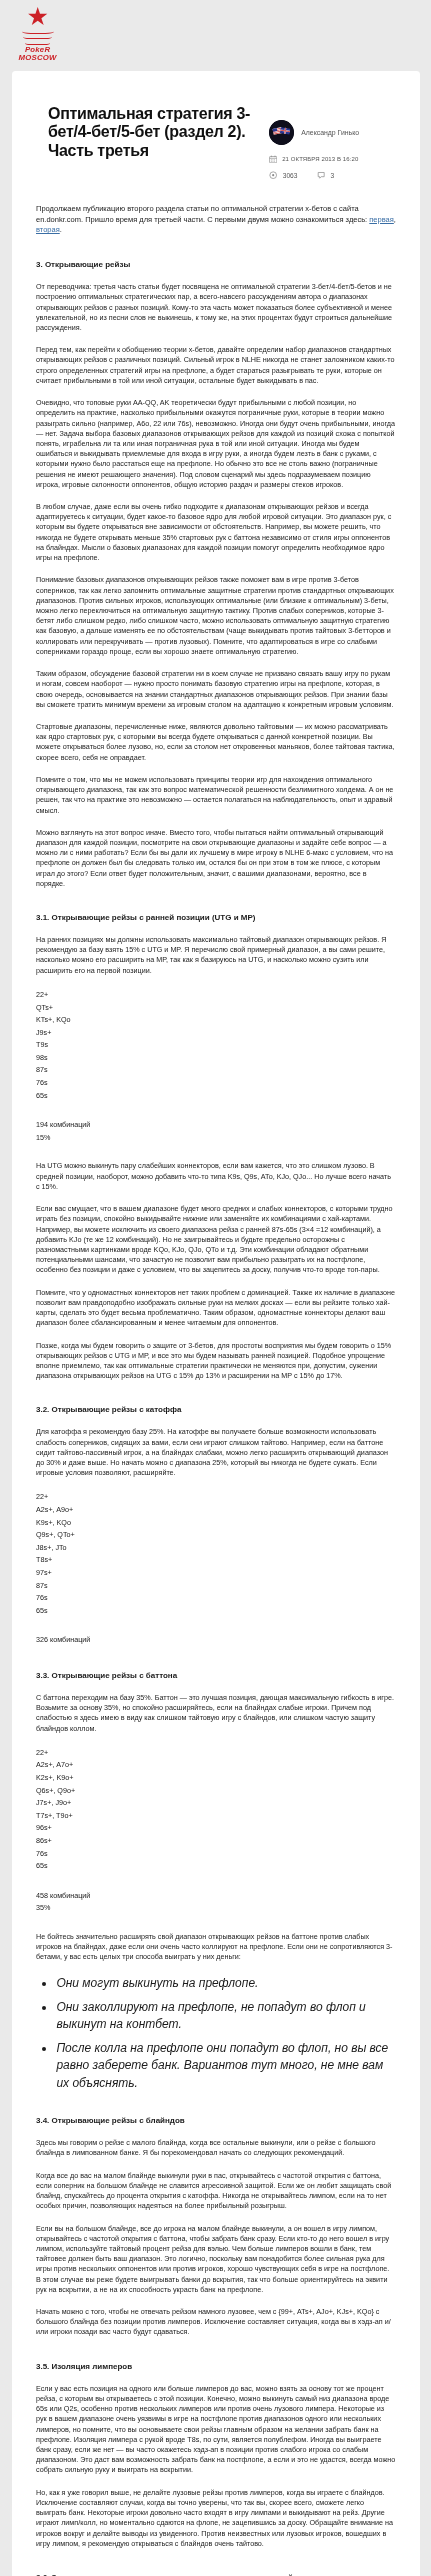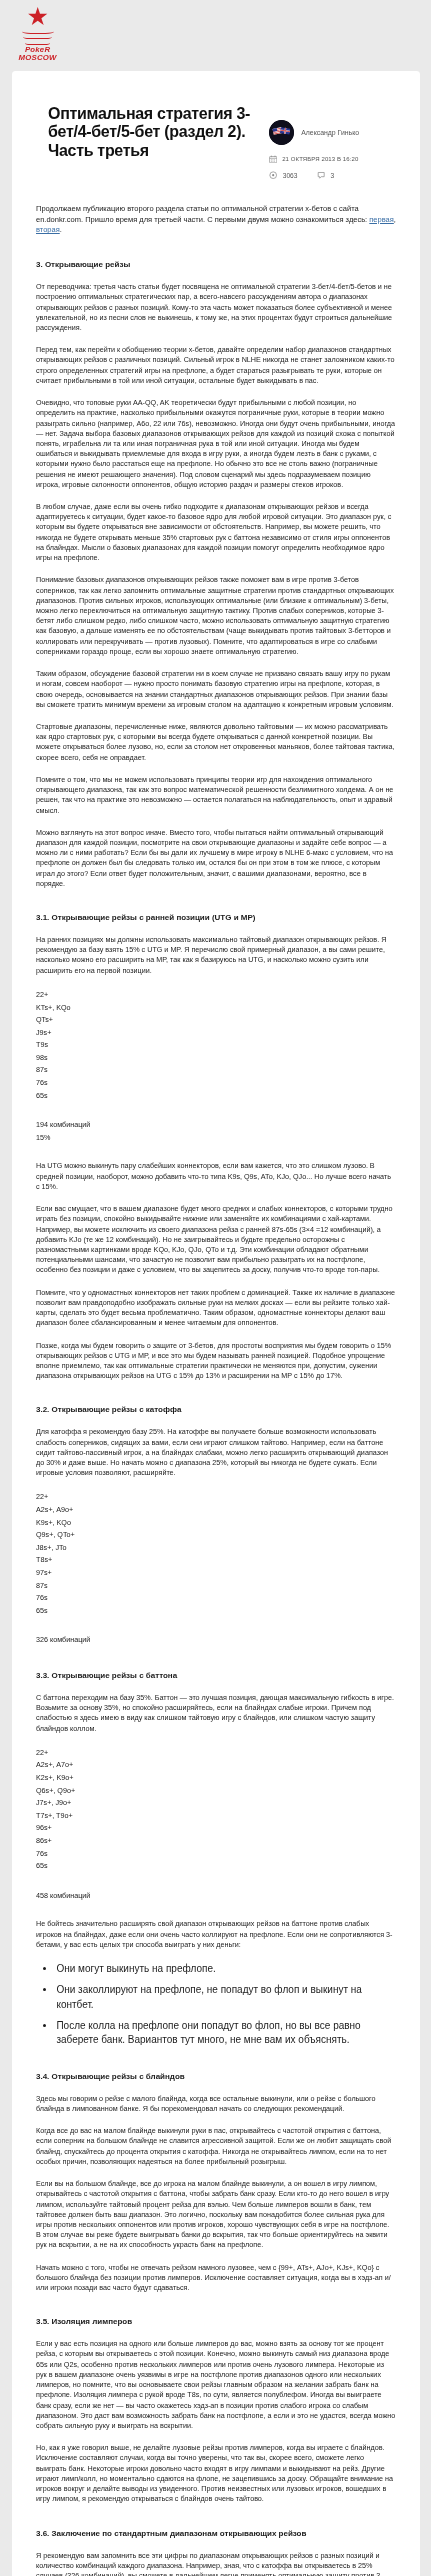--- a/index.html
+++ b/index.html
@@ -32,21 +32,21 @@
 
   
   .intro{font-size:7.5px;line-height:1.42;margin:3.6px 0 15.6px;color:#1c1c1c;}
   .article p{font-size:7.2px;line-height:1.42;margin:12px 0;color:#1c1c1c;}
   .article p.pi{}
   .article h3{font-size:8px;margin:24px 0 13px;color:#1c1c1c;}
   .article .hand-list div{font-size:7.2px;line-height:1.75;color:#1c1c1c;}
   .article .hand-list{margin:13px 0;}
   .article .stat{margin:17px 0;font-size:7.2px;line-height:1.75;color:#1c1c1c;}
   .article ul{margin:9.6px 0 13px;padding-left:20.4px;}
-  .article li{font-size:10px;line-height:1.45;margin:6.6px 0;color:#1c1c1c;}
+  .article li{font-size:12px;line-height:1.45;margin:6.6px 0;color:#1c1c1c;font-style:italic;}
   a.lnk{color:#3a6ea5;text-decoration:underline;cursor:pointer;}
 </style>
 </head>
 <body>
 
 <div class="page">
 
   <div class="header">
     <div class="logo">
       <div class="star">★</div>
@@ -130,22 +130,22 @@
         <p>В любом случае, даже если вы очень гибко подходите к диапазонам открывающих рейзов и всегда адаптируетесь к ситуации, будет какое-то базовое ядро для любой игровой ситуации. Это диапазон рук, с которым вы будете открываться вне зависимости от обстоятельств. Например, вы можете решить, что никогда не будете открывать меньше 35% стартовых рук с баттона независимо от стиля игры оппонентов на блайндах. Мысли о базовых диапазонах для каждой позиции помогут определить необходимое ядро игры на префлопе.</p>
         <p>Понимание базовых диапазонов открывающих рейзов также поможет вам в игре против 3-бетов соперников, так как легко запомнить оптимальные защитные стратегии против стандартных открывающих диапазонов. Против сильных игроков, использующих оптимальные (или близкие к оптимальным) 3-беты, можно легко переключиться на оптимальную защитную тактику. Против слабых соперников, которые 3-бетят либо слишком редко, либо слишком часто, можно использовать оптимальную защитную стратегию как базовую, а дальше изменять ее по обстоятельствам (чаще выкидывать против тайтовых 3-бетторов и коллировать или перекручивать — против лузовых). Помните, что адаптироваться в игре со слабыми соперниками гораздо проще, если вы хорошо знаете оптимальную стратегию.</p>
         <p>Таким образом, обсуждение базовой стратегии ни в коем случае не призвано связать вашу игру по рукам и ногам, совсем наоборот — нужно просто понимать базовую стратегию игры на префлопе, которая, в свою очередь, основывается на знании стандартных диапазонов открывающих рейзов. При знании базы вы сможете тратить минимум времени за игровым столом на адаптацию к конкретным игровым условиям.</p>
         <p>Стартовые диапазоны, перечисленные ниже, являются довольно тайтовыми — их можно рассматривать как ядро стартовых рук, с которыми вы всегда будете открываться с данной конкретной позиции. Вы можете открываться более лузово, но, если за столом нет откровенных маньяков, более тайтовая тактика, скорее всего, себя не оправдает.</p>
         <p>Помните о том, что мы не можем использовать принципы теории игр для нахождения оптимального открывающего диапазона, так как это вопрос математической решенности безлимитного холдема. А он не решен, так что на практике это невозможно — остается полагаться на наблюдательность, опыт и здравый смысл.</p>
         <p>Можно взглянуть на этот вопрос иначе. Вместо того, чтобы пытаться найти оптимальный открывающий диапазон для каждой позиции, посмотрите на свои открывающие диапазоны и задайте себе вопрос — а можно ли с ними работать? Если бы вы дали их лучшему в мире игроку в NLHE 6-макс с условием, что на префлопе он должен был бы следовать только им, остался бы он при этом в том же плюсе, с которым играл до этого? Если ответ будет положительным, значит, с вашими диапазонами, вероятно, все в порядке.</p>
         <h3>3.1. Открывающие рейзы с ранней позиции (UTG и MP)</h3>
         <p>На ранних позициях мы должны использовать максимально тайтовый диапазон открывающих рейзов. Я рекомендую за базу взять 15% с UTG и MP. Я перечислю свой примерный диапазон, а вы сами решите, насколько можно его расширить на MP, так как я базируюсь на UTG, и насколько можно сузить или расширить его на первой позиции.</p>
         <div class="hand-list">
           <div>22+</div>
+          <div>QTs+</div>
           <div>KTs+, KQo</div>
-          <div>QTs+</div>
           <div>J9s+</div>
           <div>T9s</div>
           <div>98s</div>
           <div>87s</div>
           <div>76s</div>
           <div>65s</div>
         </div>
         <div class="stat">
           <div>194 комбинаций</div>
           <div>15%</div>
@@ -180,20 +180,21 @@
           <div>Q6s+, Q9o+</div>
           <div>J7s+, J9o+</div>
           <div>T7s+, T9o+</div>
           <div>96s+</div>
           <div>86s+</div>
           <div>76s</div>
           <div>65s</div>
         </div>
         <div class="stat">
           <div>458 комбинаций</div>
+          <div>35%</div>
         </div>
         <p>Не бойтесь значительно расширять свой диапазон открывающих рейзов на баттоне против слабых игроков на блайндах, даже если они очень часто коллируют на префлопе. Если они не сопротивляются 3-бетами, у вас есть целых три способа выиграть у них деньги:</p>
         <ul>
           <li>Они могут выкинуть на префлопе.</li>
           <li>Они заколлируют на префлопе, не попадут во флоп и выкинут на контбет.</li>
           <li>После колла на префлопе они попадут во флоп, но вы все равно заберете банк. Вариантов тут много, не мне вам их объяснять.</li>
         </ul>
         <h3>3.4. Открывающие рейзы с блайндов</h3>
         <p>Здесь мы говорим о рейзе с малого блайнда, когда все остальные выкинули, или о рейзе с большого блайнда в лимпованном банке. Я бы порекомендовал начать со следующих рекомендаций.</p>
         <p>Когда все до вас на малом блайнде выкинули руки в пас, открывайтесь с частотой открытия с баттона, если соперник на большом блайнде не славится агрессивной защитой. Если же он любит защищать свой блайнд, спускайтесь до процента открытия с катоффа. Никогда не открывайтесь лимпом, если на то нет особых причин, позволяющих надеяться на более прибыльный розыгрыш.</p>

